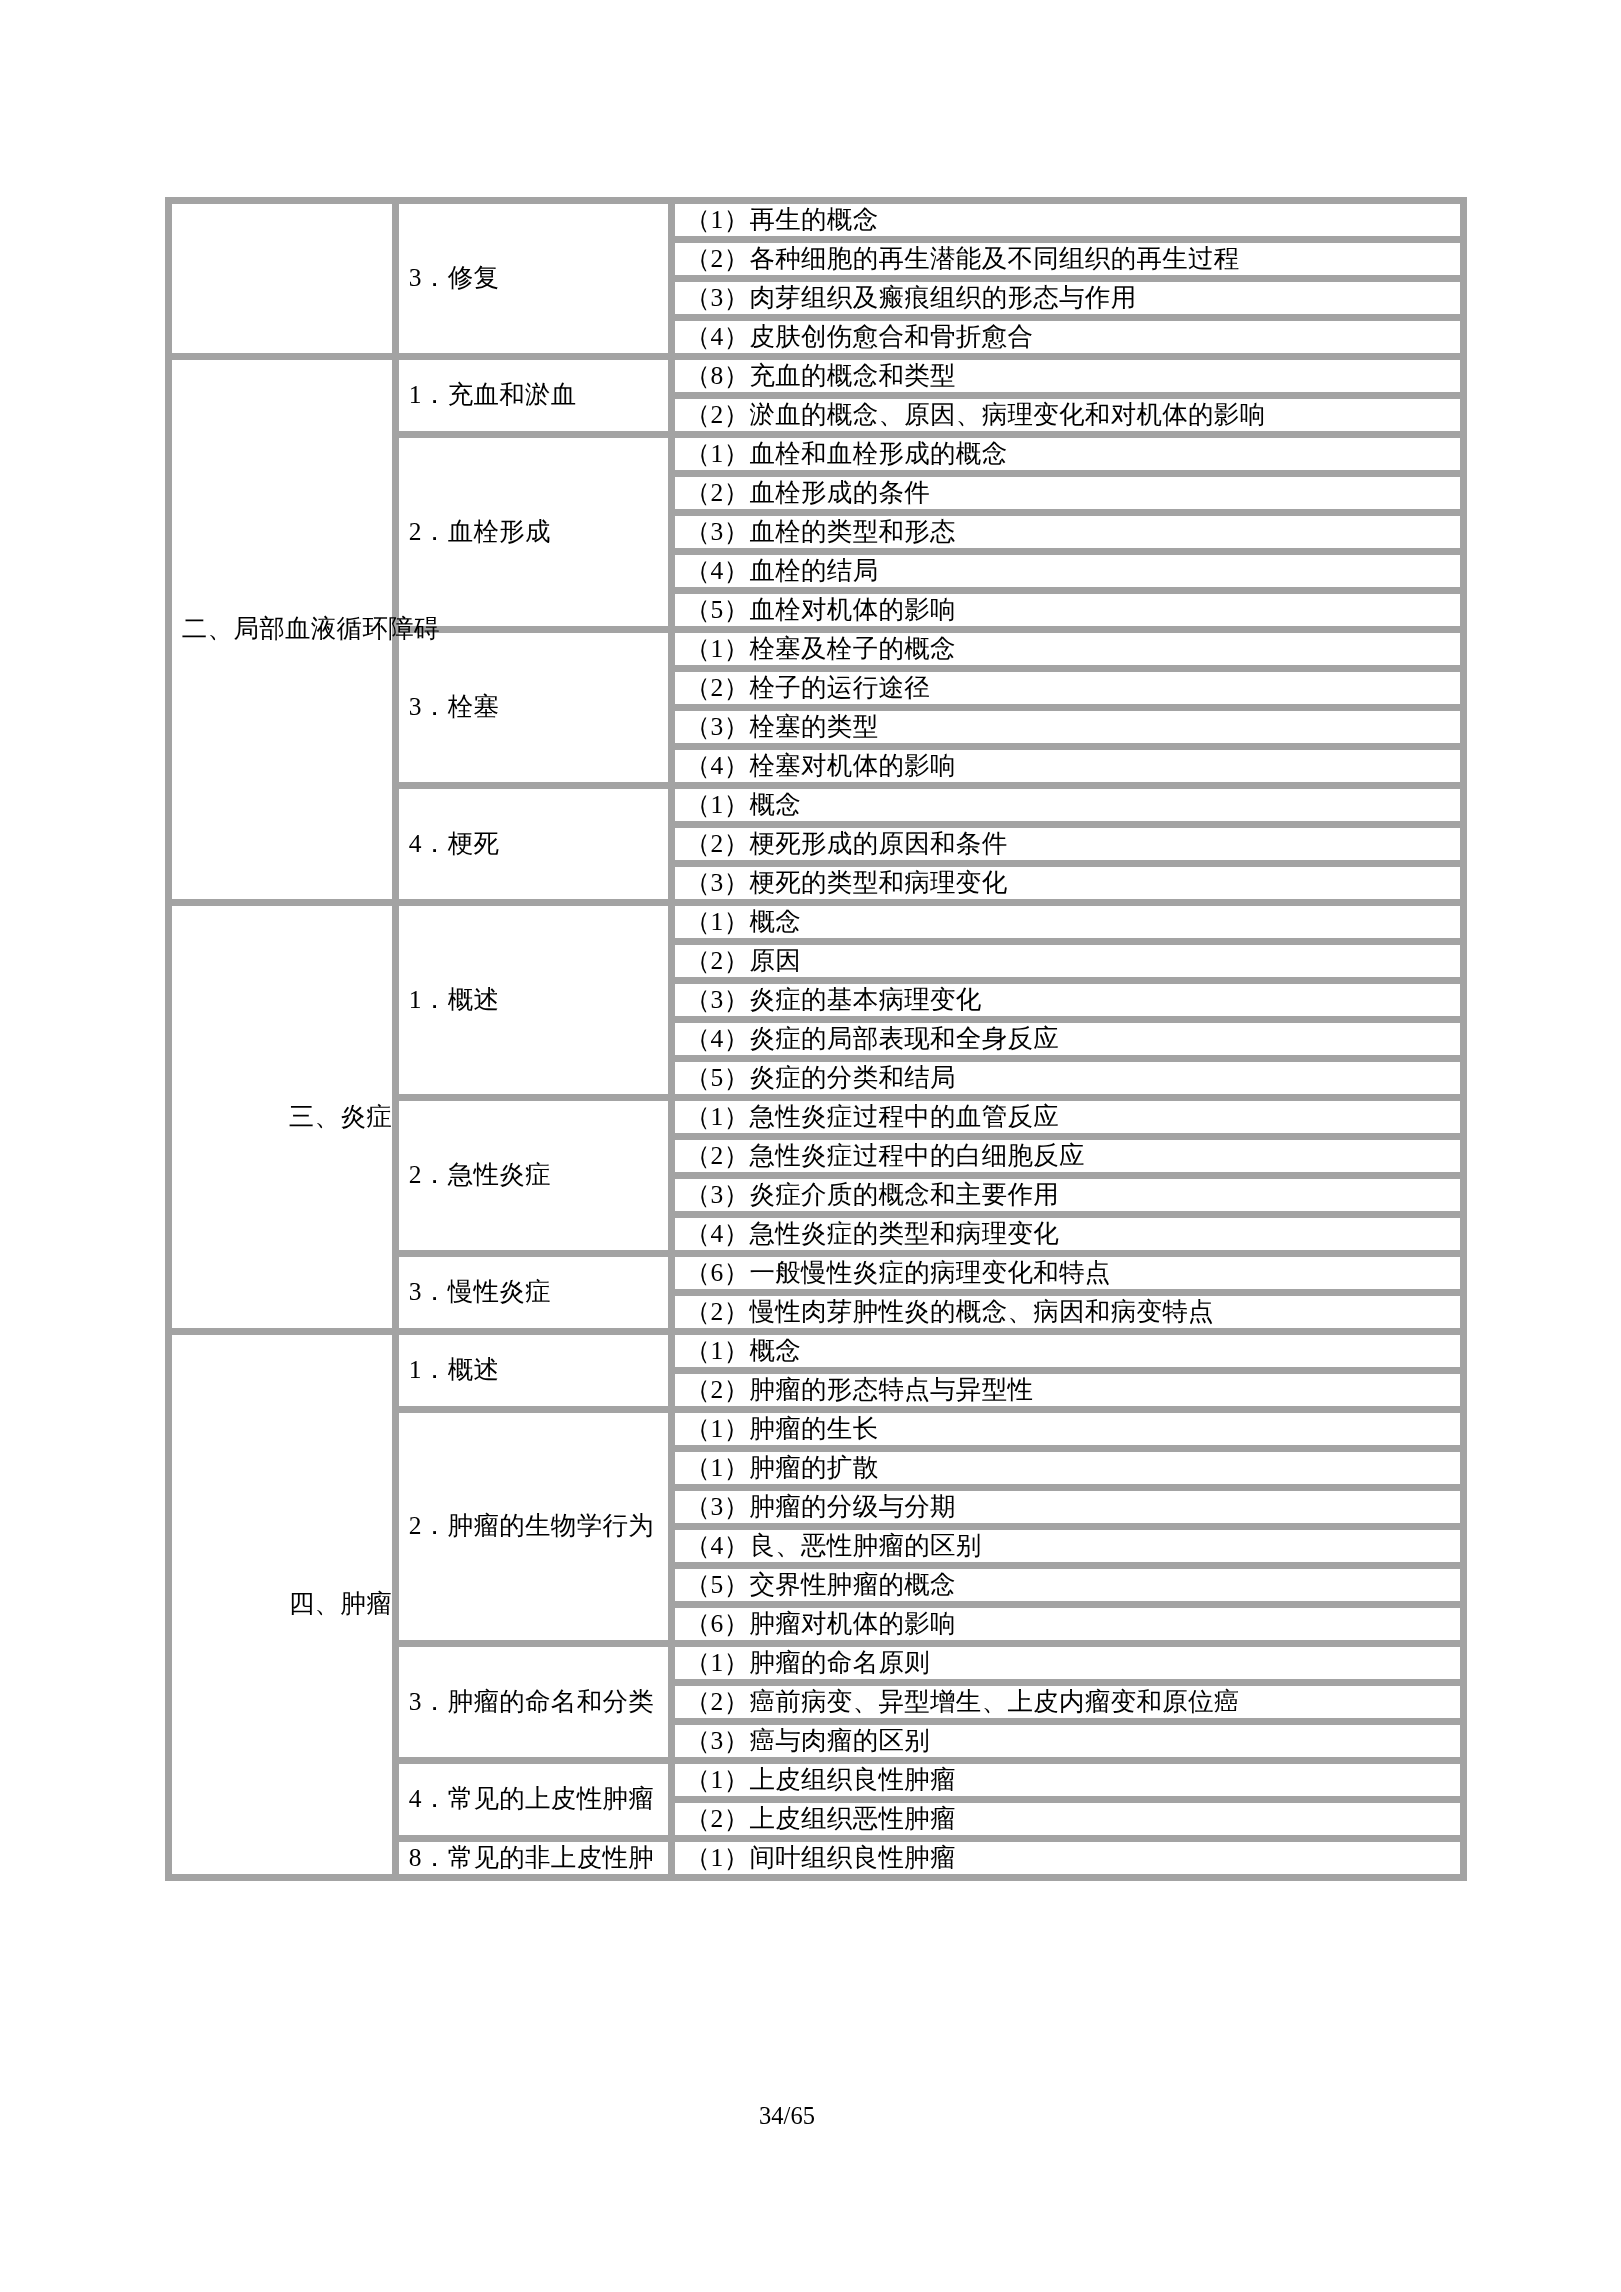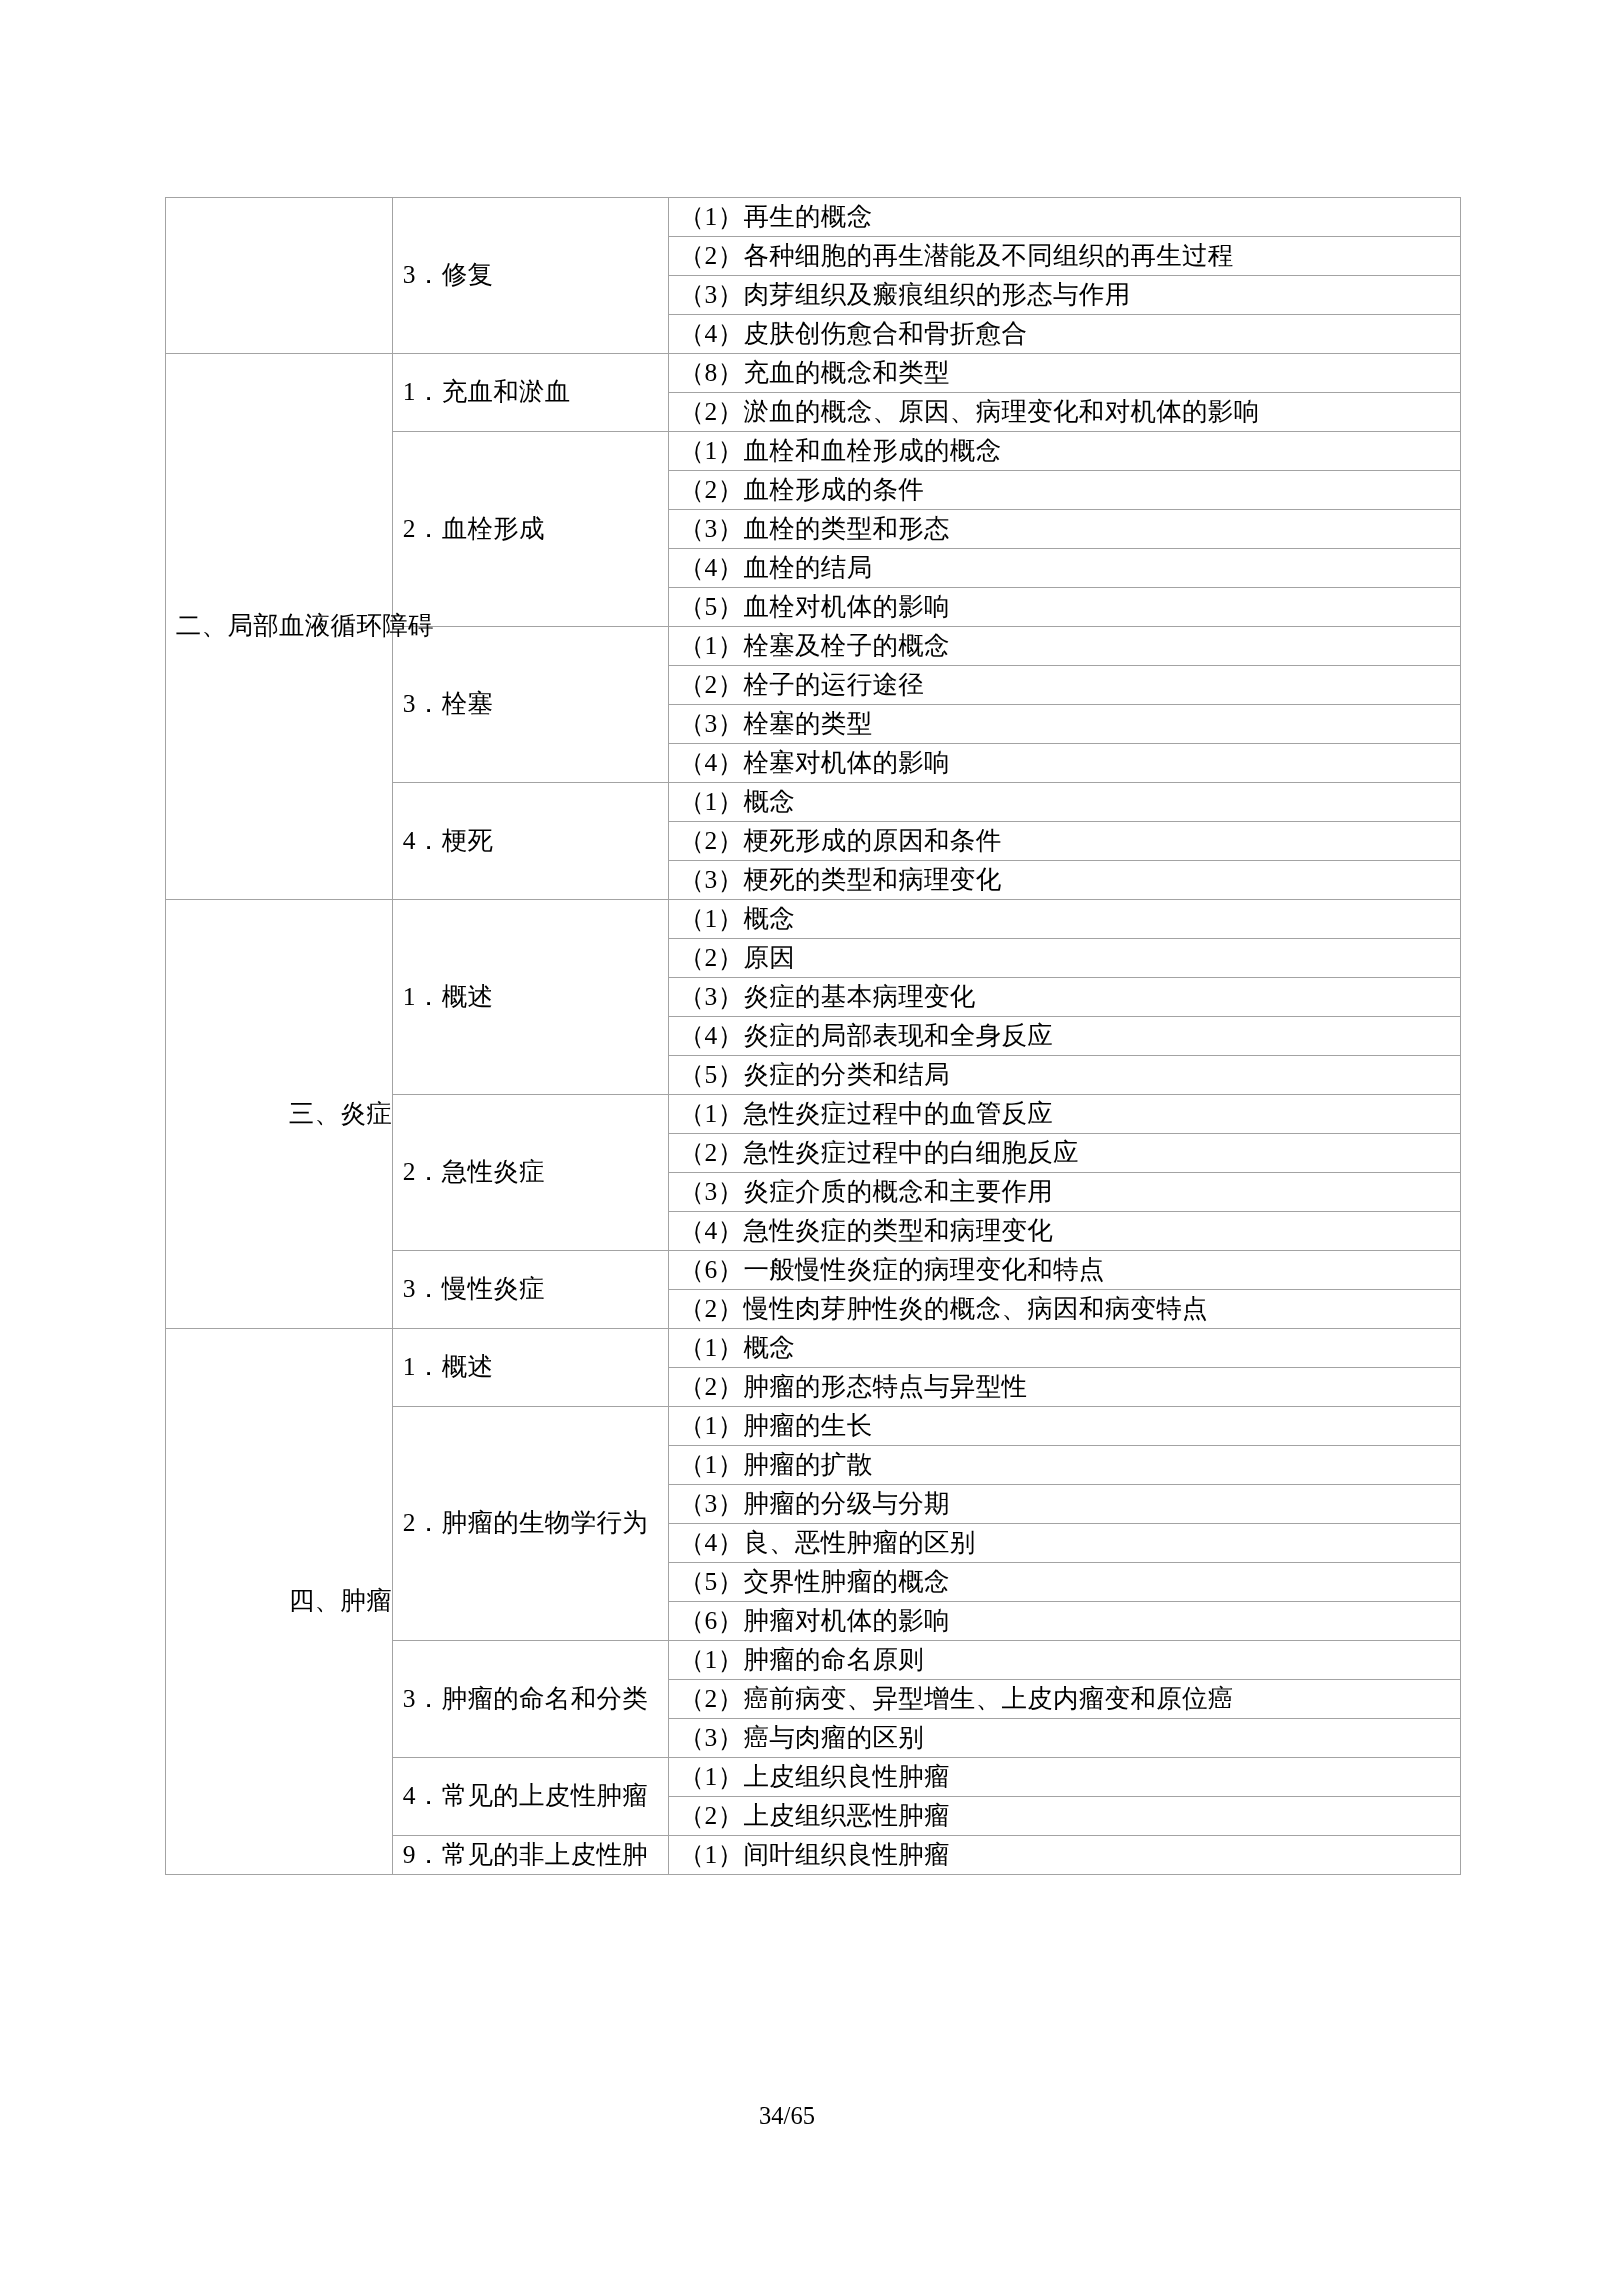--- a/index.html
+++ b/index.html
@@ -27,21 +27,21 @@
     left: 165px;
     top: 197px;
     width: 1296px;
   }
   table.syllabus {
     border-collapse: collapse;
     width: 1296px;
     table-layout: fixed;
   }
   table.syllabus td {
-    border: 1px solid #a3a3a3;
+    border: 7px solid #a3a3a3;
     padding: 0 0 0 9.8px;
     font-size: 25.5px;
     line-height: 1.18;
     vertical-align: middle;
     font-family: "Liberation Serif", "DejaVu Serif", serif;
     letter-spacing: 0.3px;
     white-space: nowrap;
     height: 39px;
     box-sizing: border-box;
   }
@@ -226,21 +226,21 @@
             <td class="point-cell">（3）癌与肉瘤的区别</td>
           </tr>
           <tr>
             <td class="topic-cell" rowspan="2">4．常见的上皮性肿瘤</td>
             <td class="point-cell">（1）上皮组织良性肿瘤</td>
           </tr>
           <tr>
             <td class="point-cell">（2）上皮组织恶性肿瘤</td>
           </tr>
           <tr>
-            <td class="topic-cell" rowspan="1">9．常见的非上皮性肿</td>
+            <td class="topic-cell" rowspan="1">8．常见的非上皮性肿</td>
             <td class="point-cell">（1）间叶组织良性肿瘤</td>
           </tr>
         </tbody>
     </table>
   </div>
 
   <div class="footer">
     <span>34/65</span>
   </div>
 

